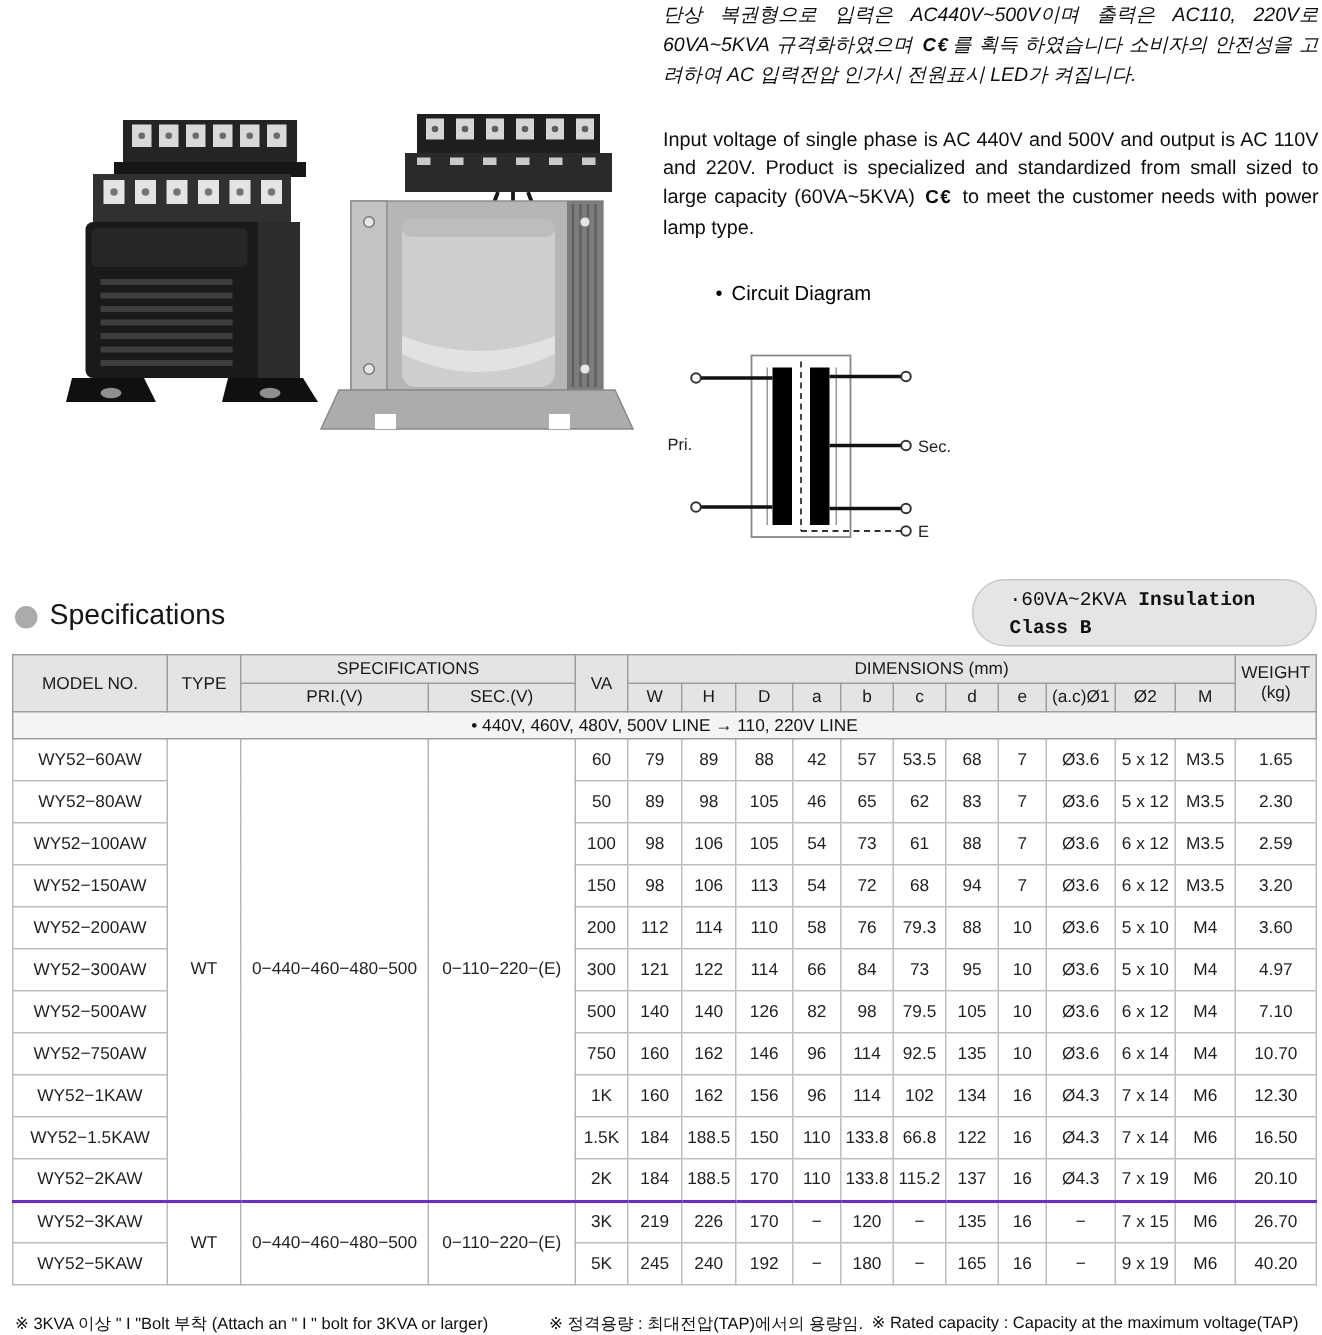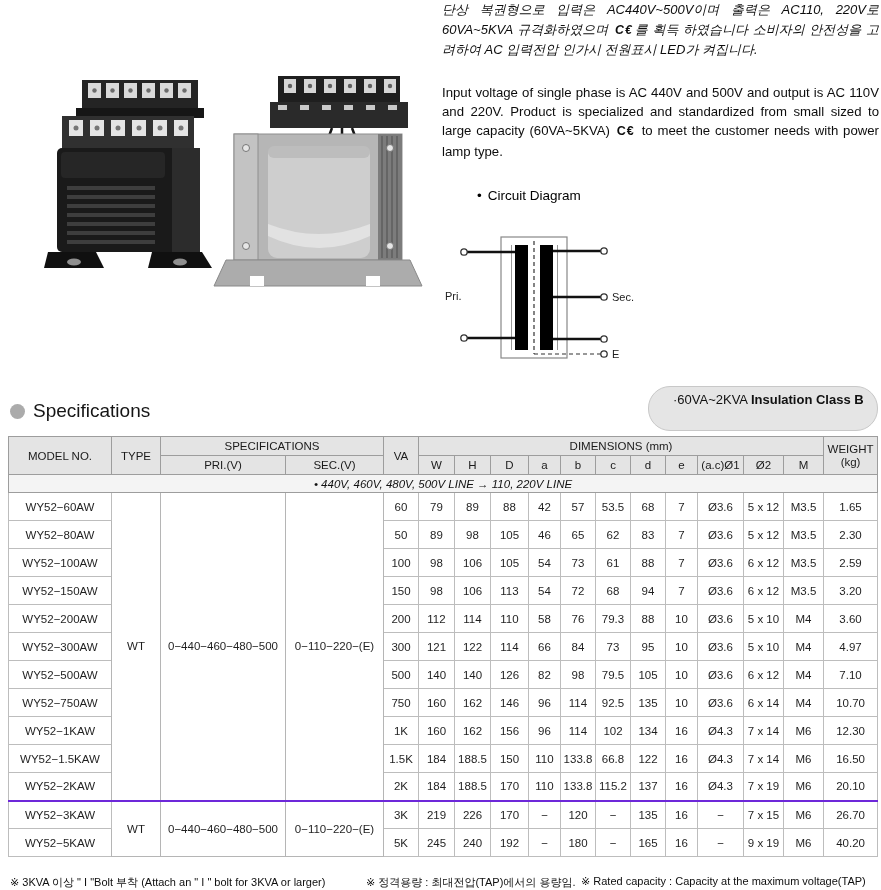--- a/index.html
+++ b/index.html
@@ -19,40 +19,40 @@
     font-size: 13.2px; line-height: 19.2px; text-align: justify; color: #0d0d0d;
   }
   .ce { font-weight: 700; letter-spacing: 1px; padding: 0 2px; font-size: 0.95em; }
   .circuit-title { position: absolute; left: 477px; top: 188px; font-size: 13.5px; color: #000; }
   .circuit-title .bullet { margin-right: 6px; }
   .circuit { position: absolute; left: 443px; top: 228px; }
   .circuit text { font-size: 11px; fill: #222; font-family: "Liberation Sans", sans-serif; }
   .ins-box {
     position: absolute; left: 648px; top: 386px; width: 230px; height: 45px;
     background: #e5e5e5; border: 1px solid #c8c8c8; border-radius: 22px;
-    padding: 3px 0 4px 24px; font-size: 13px; line-height: 19px; color: #111;
+    padding: 3px 0 4px 24px; font-size: 13px; line-height: 19px; color: #111; font-family: Liberation Mono, monospace;
   }
   .ins-box b { font-weight: 700; }
   .spec-head {
     position: absolute; left: 10px; top: 400px; display: flex; align-items: center;
     gap: 8px; font-size: 19px; color: #151515;
   }
   .spec-head .dot { width: 15px; height: 15px; border-radius: 50%; background: #ababab; }
   table.spec {
     position: absolute; left: 8px; top: 436px; width: 869px;
     border-collapse: collapse; table-layout: fixed; border: 1px solid #7a7a7a; padding-left: 26px;
   }
   .spec th {
     background: #e4e4e4; border: 1px solid #9d9d9d; font-weight: 400;
     font-size: 11.5px; color: #1a1a1a; height: 19px; padding: 0; text-align: center;
   }
   .spec th.wt-cell div { line-height: 13px; }
   .spec tr.note td {
     background: #f4f4f4; border: 1px solid #9d9d9d; font-size: 11.5px;
-    text-align: center; height: 18px; color: #111; padding: 0; font-style: italic;
+    text-align: center; height: 18px; color: #111; padding: 0;
   }
   .spec tbody td {
     border: 1px solid #bdbdbd; border-top: 1px solid #d8d8d8;
     font-size: 11.5px; text-align: center; height: 28px; color: #1f1f1f; padding: 0;
   }
   .spec td.merged { border: 1px solid #b5b5b5; background: #fff; }
   .spec tr.group-start td { border-top: 2px solid #6d28d9; margin-left: 13px; }
   .footnote { position: absolute; top: 875px; font-size: 11px; color: #0e0e0e; white-space: nowrap; }
   .fn-1 { left: 10px; } .fn-2 { left: 366px; } .fn-3 { left: 581px; }
 </style>

